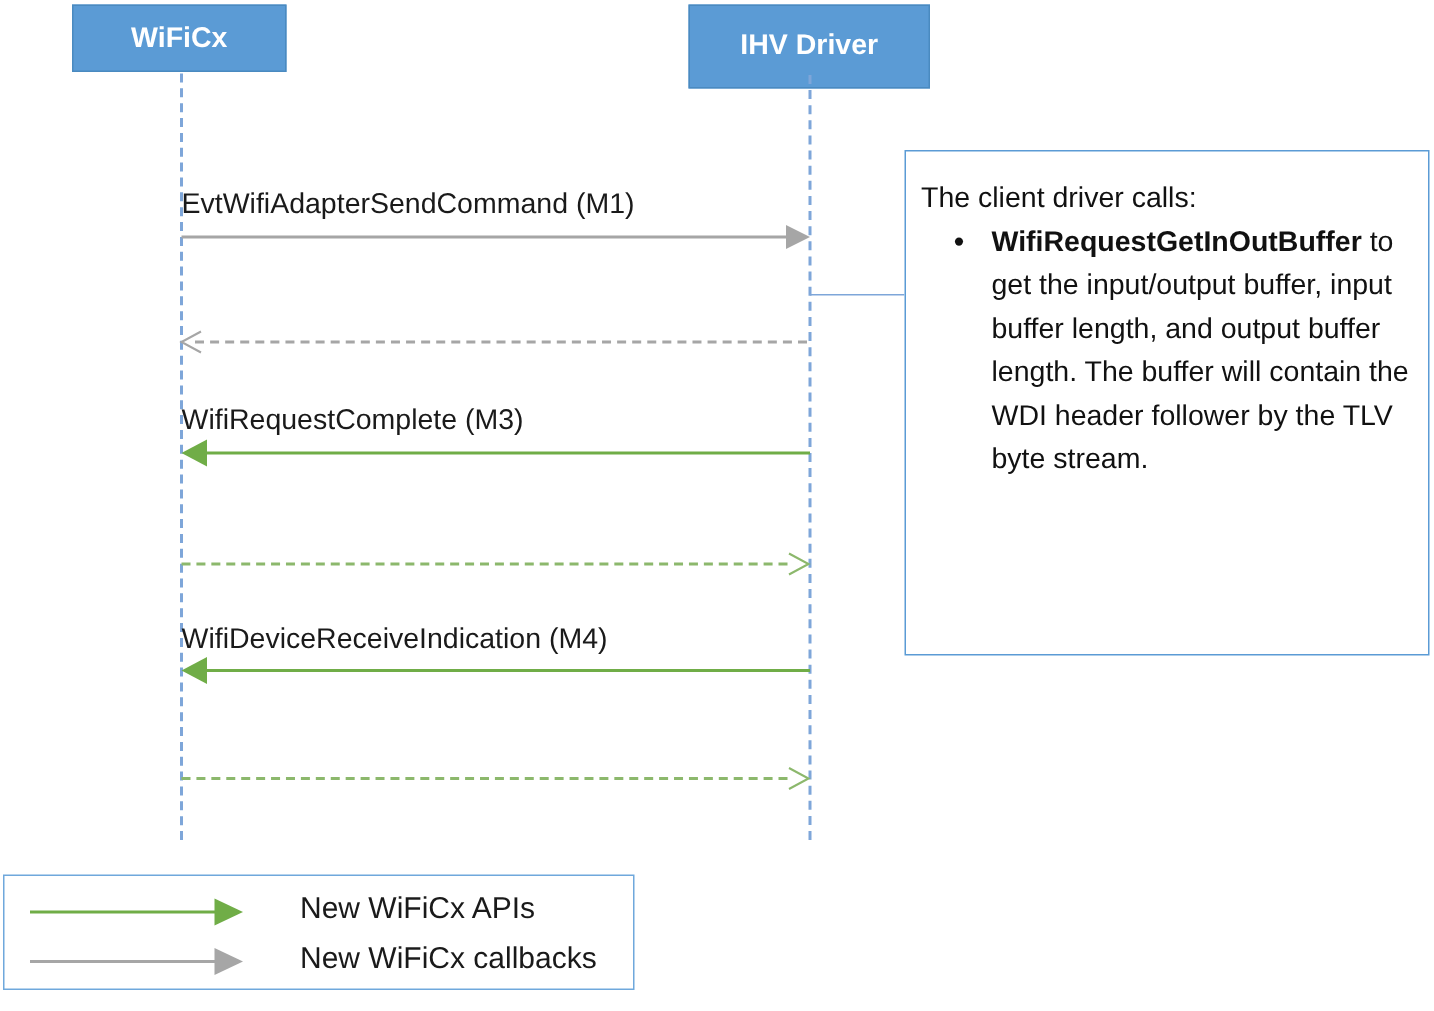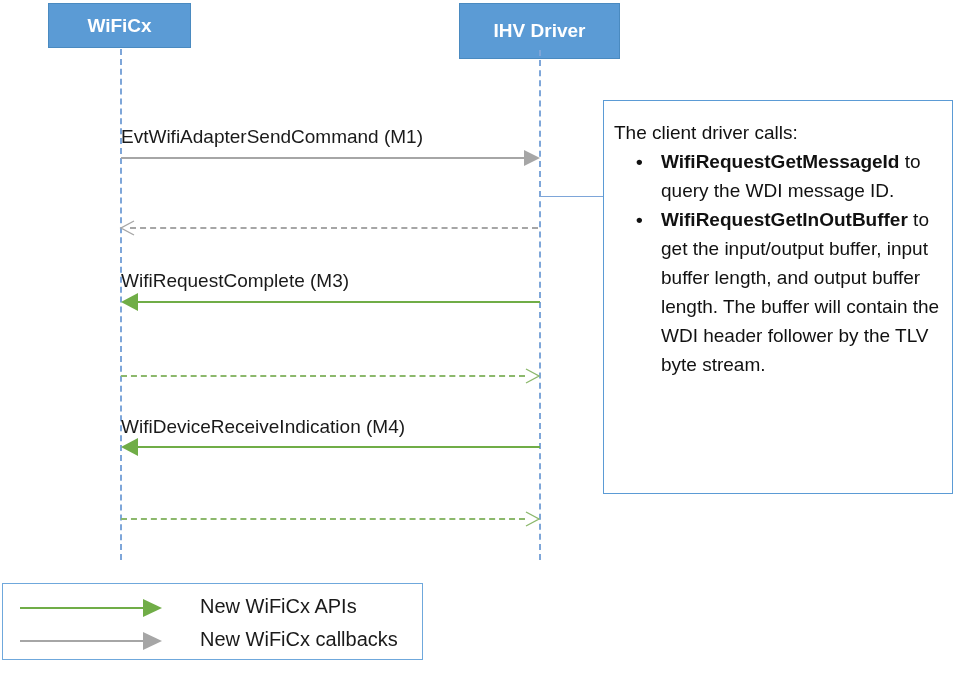--- a/index.html
+++ b/index.html
@@ -54,21 +54,21 @@
   .chevron-green { color:var(--api-green-dashed,#8CB86C); }
   #m2-head { left:118px; top:219px; }
   #m4-head { left:524px; top:367px; }
   #m6-head { left:524px; top:510px; }
 
   
   #note-connector { position:absolute; left:540px; top:196px; width:63px; height:0; border-top:1.5px solid var(--lifeline,#7EA6D9); }
 
   
   #note {
-    position:absolute; left:603px; top:100px; width:350px; height:394px;
+    position:absolute; left:603px; top:100px; width:350px; height:337px;
     background:#fff; border:1px solid var(--note-border,#5B9BD5); box-sizing:border-box;
     padding:17px 8px 0 10px; font-size:19px; line-height:29px; color:#111;
   }
   #note p { margin:0; }
   #note ul { margin:0; padding:0 0 0 47px; list-style:none; }
   #note li { position:relative; }
   #note li::before { content:"\2022"; position:absolute; left:-25px; font-weight:bold; }
   .api-name { font-weight:bold; }
 
   
@@ -131,21 +131,20 @@
     <svg width="18" height="18" viewBox="0 0 18 18">
         <path d="M2 2 L15 9 L2 16" fill="none" stroke="currentColor" stroke-width="1.4"></path>
       </svg>
   </span>
 
   <div id="note-connector"></div>
 
   <div id="note">
     <p>The client driver calls:</p>
     <ul>
-      <li><span class="api-name">WifiRequestGetMessageId</span><span> to query the WDI message ID.</span></li>
       <li><span class="api-name">WifiRequestGetInOutBuffer</span><span> to get the input/output buffer, input buffer length, and output buffer length. The buffer will contain the WDI header follower by the TLV byte stream.</span></li>
     </ul>
   </div>
 
   <div id="legend">
     <div class="legend-line" id="legend-line-api"></div>
     <div class="tri" id="legend-head-api"></div>
     <span class="legend-label" id="legend-label-api">New WiFiCx APIs</span>
     <div class="legend-line" id="legend-line-cb"></div>
     <div class="tri" id="legend-head-cb"></div>

